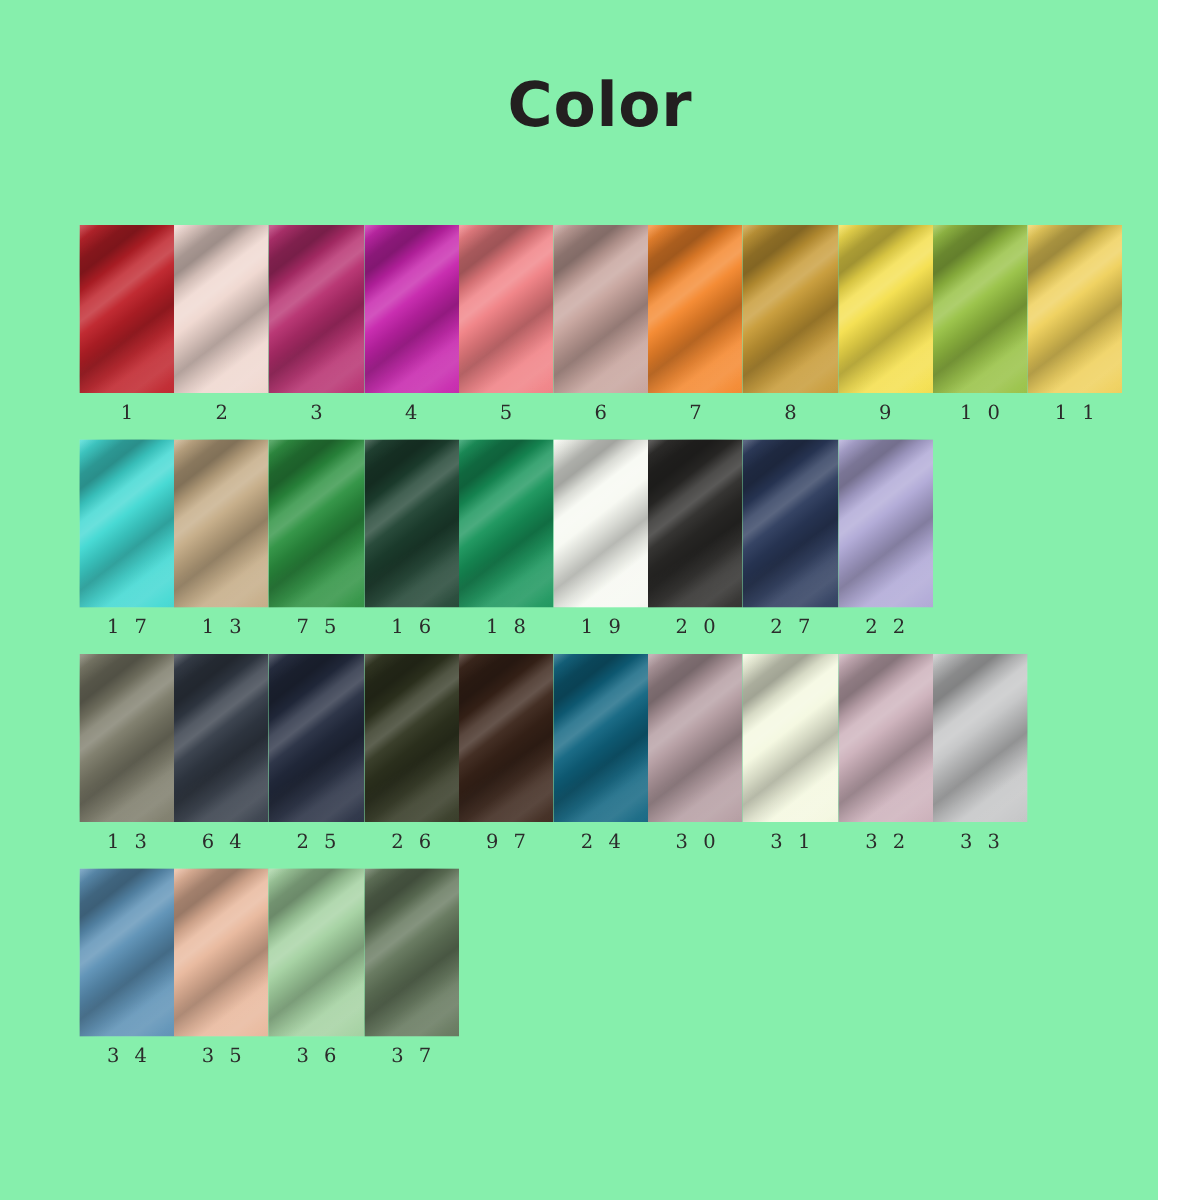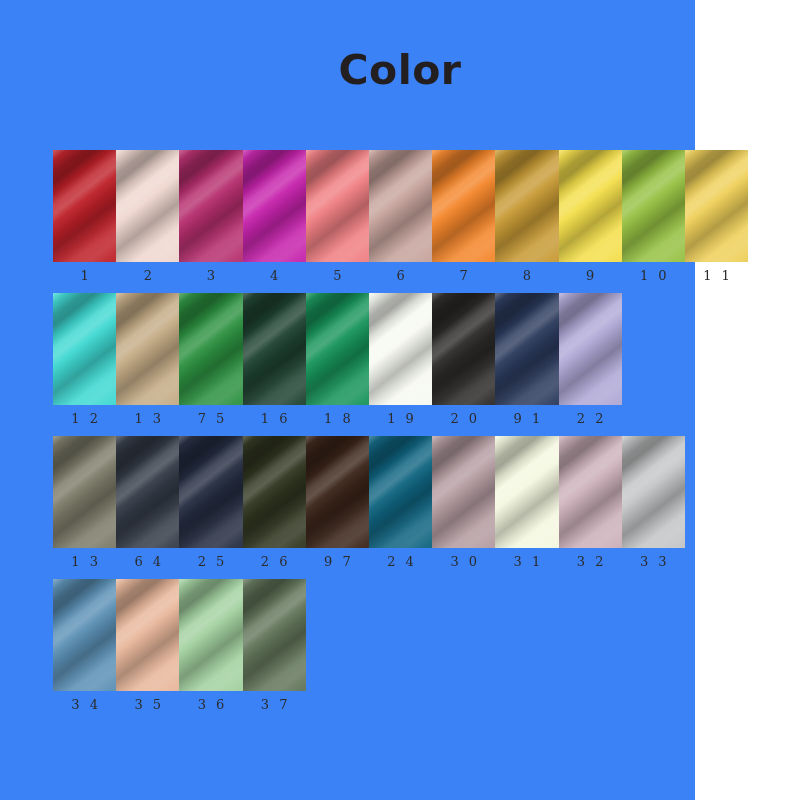--- a/index.html
+++ b/index.html
@@ -8,23 +8,23 @@
     background: #ffffff;
   }
   body {
     width: 800px;
     height: 800px;
     font-family: "Liberation Sans", sans-serif;
     overflow: hidden;
     position: relative;
   }
   #page {
-    width: 695px;
+    width: 772px;
     height: 800px;
-    background: #3b82f6;
+    background: #86efac;
     position: relative;
   }
   .title {
     position: absolute;
     top: 46px;
     left: 0;
     width: 800px;
     text-align: center;
     font-family: "DejaVu Sans", sans-serif;
     font-size: 41px;
@@ -206,21 +206,21 @@
           <div class="label">1 1</div>
         </div>
       </div>
     <div class="row" id="row-1">
         <div class="cell">
           <div class="swatch">
             <div class="base" style="background: rgb(63, 216, 210);"></div>
             <div class="drape"></div>
             <div class="sheen"></div>
           </div>
-          <div class="label">1 2</div>
+          <div class="label">1 7</div>
         </div>
         <div class="cell">
           <div class="swatch">
             <div class="base" style="background: rgb(196, 171, 133);"></div>
             <div class="drape"></div>
             <div class="sheen"></div>
           </div>
           <div class="label">1 3</div>
         </div>
         <div class="cell">
@@ -262,21 +262,21 @@
             <div class="sheen"></div>
           </div>
           <div class="label">2 0</div>
         </div>
         <div class="cell">
           <div class="swatch">
             <div class="base" style="background: rgb(43, 58, 92);"></div>
             <div class="drape"></div>
             <div class="sheen"></div>
           </div>
-          <div class="label">9 1</div>
+          <div class="label">2 7</div>
         </div>
         <div class="cell">
           <div class="swatch">
             <div class="base" style="background: rgb(175, 168, 214);"></div>
             <div class="drape"></div>
             <div class="sheen"></div>
           </div>
           <div class="label">2 2</div>
         </div>
       </div>

